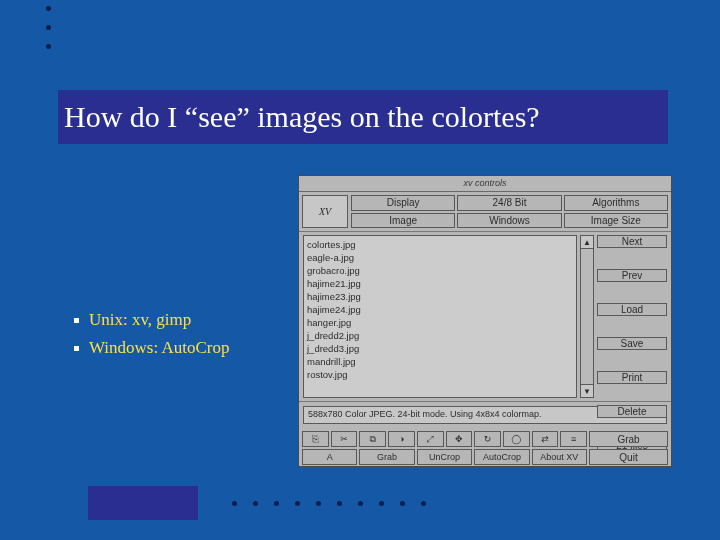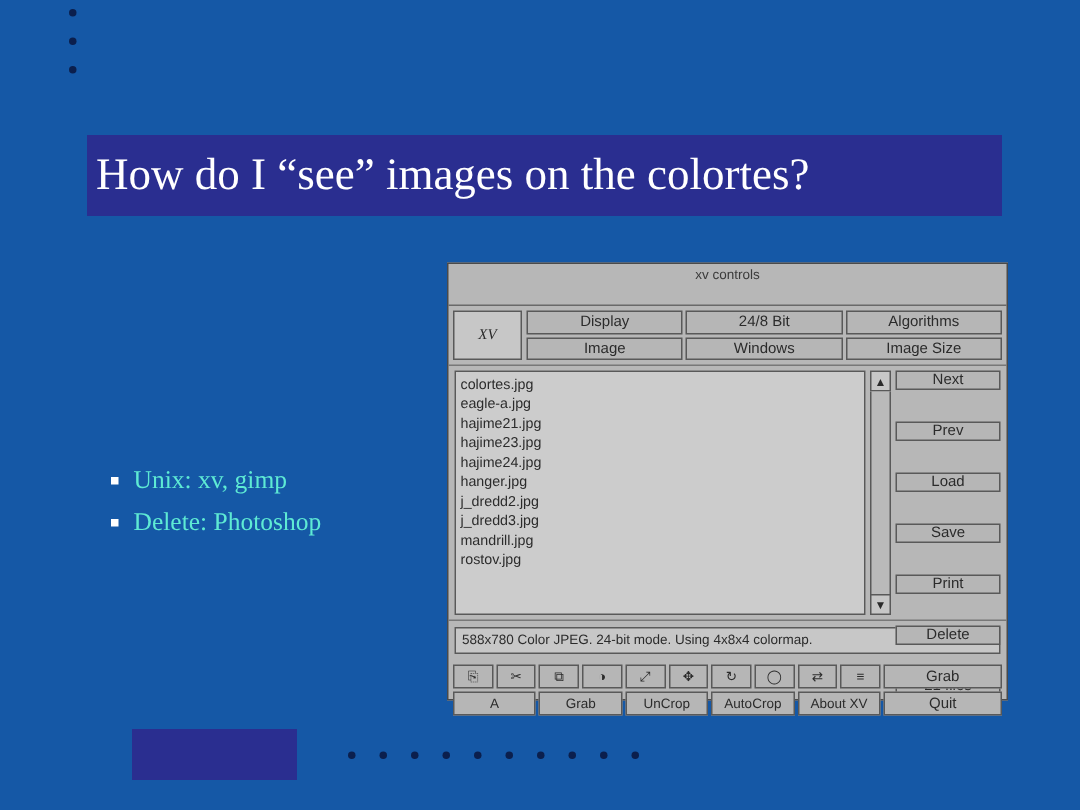--- a/index.html
+++ b/index.html
@@ -42,21 +42,21 @@
     color: #fff;
     font-size: 30px;
     font-weight: normal;
   }
 
   
   .bullets {
     position: absolute;
     top: 310px;
     left: 74px;
-    color: #5eead4;
+    color: #fde047;
     font-size: 17px;
   }
   .bullets li {
     list-style: none;
     display: flex;
     align-items: center;
     gap: 10px;
     margin-bottom: 8px;
   }
   .bullets li::before {
@@ -96,23 +96,24 @@
     width: 374px;
     height: 292px;
     background: #bdbdbd;
     border: 1px solid #444;
     font-family: sans-serif;
     font-size: 10px;
     color: #222;
     filter: grayscale(1) contrast(0.9);
   }
   .panel .titlebar {
-    height: 28px;
+    height: 16px;
     border-bottom: 1px solid #666;
     text-align: center;
+    font-style: italic;
     font-size: 9px;
     line-height: 14px;
     color: #333;
   }
   .panel .toolbar {
     height: 40px;
     display: flex;
     border-bottom: 1px solid #777;
   }
   .panel .logo {
@@ -242,21 +243,21 @@
 
 <div class="title-band">
   <span class="title-text">How do I “see” images on the colortes?</span>
 </div>
 
 <ul class="bullets">
   <li>
       <span>Unix: xv, gimp</span>
     </li>
   <li>
-      <span>Delete: Photoshop</span>
+      <span>Windows: AutoCrop</span>
     </li>
 </ul>
 
 <div class="deco-block"></div>
 <div class="deco-dots-br">
   <span></span>
     <span></span>
     <span></span>
     <span></span>
     <span></span>
@@ -279,20 +280,21 @@
       <div class="btn">Image</div>
       <div class="btn">Windows</div>
       <div class="btn">Image Size</div>
     </div>
   </div>
 
   <div class="body">
     <div class="filelist">
       <div>colortes.jpg</div>
       <div>eagle-a.jpg</div>
+      <div>grobacro.jpg</div>
       <div>hajime21.jpg</div>
       <div>hajime23.jpg</div>
       <div>hajime24.jpg</div>
       <div>hanger.jpg</div>
       <div>j_dredd2.jpg</div>
       <div>j_dredd3.jpg</div>
       <div>mandrill.jpg</div>
       <div>rostov.jpg</div>
     </div>
     <div class="scroll">

